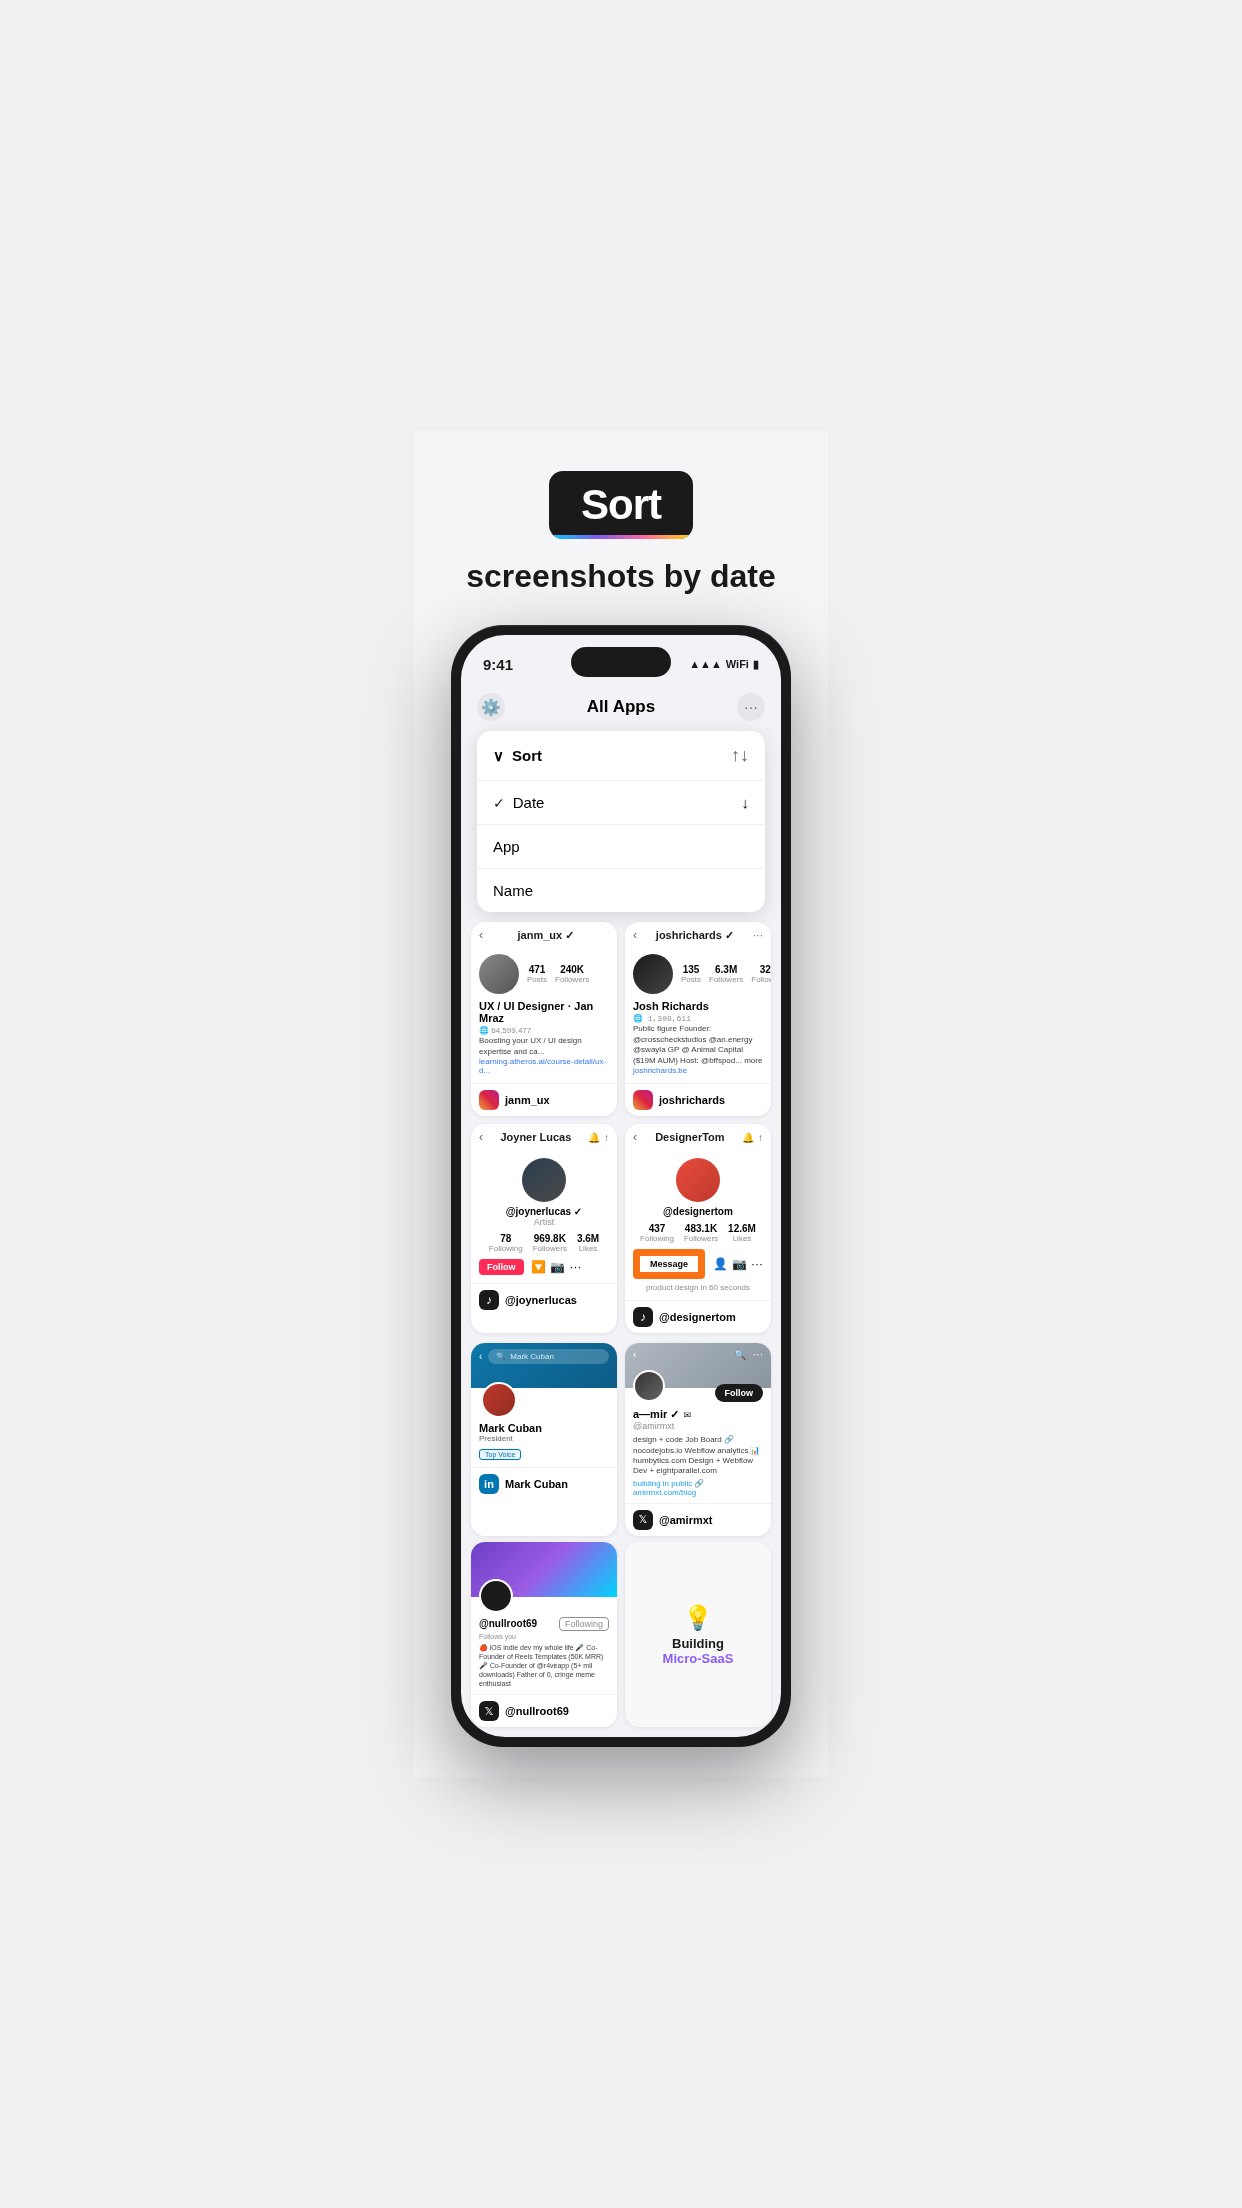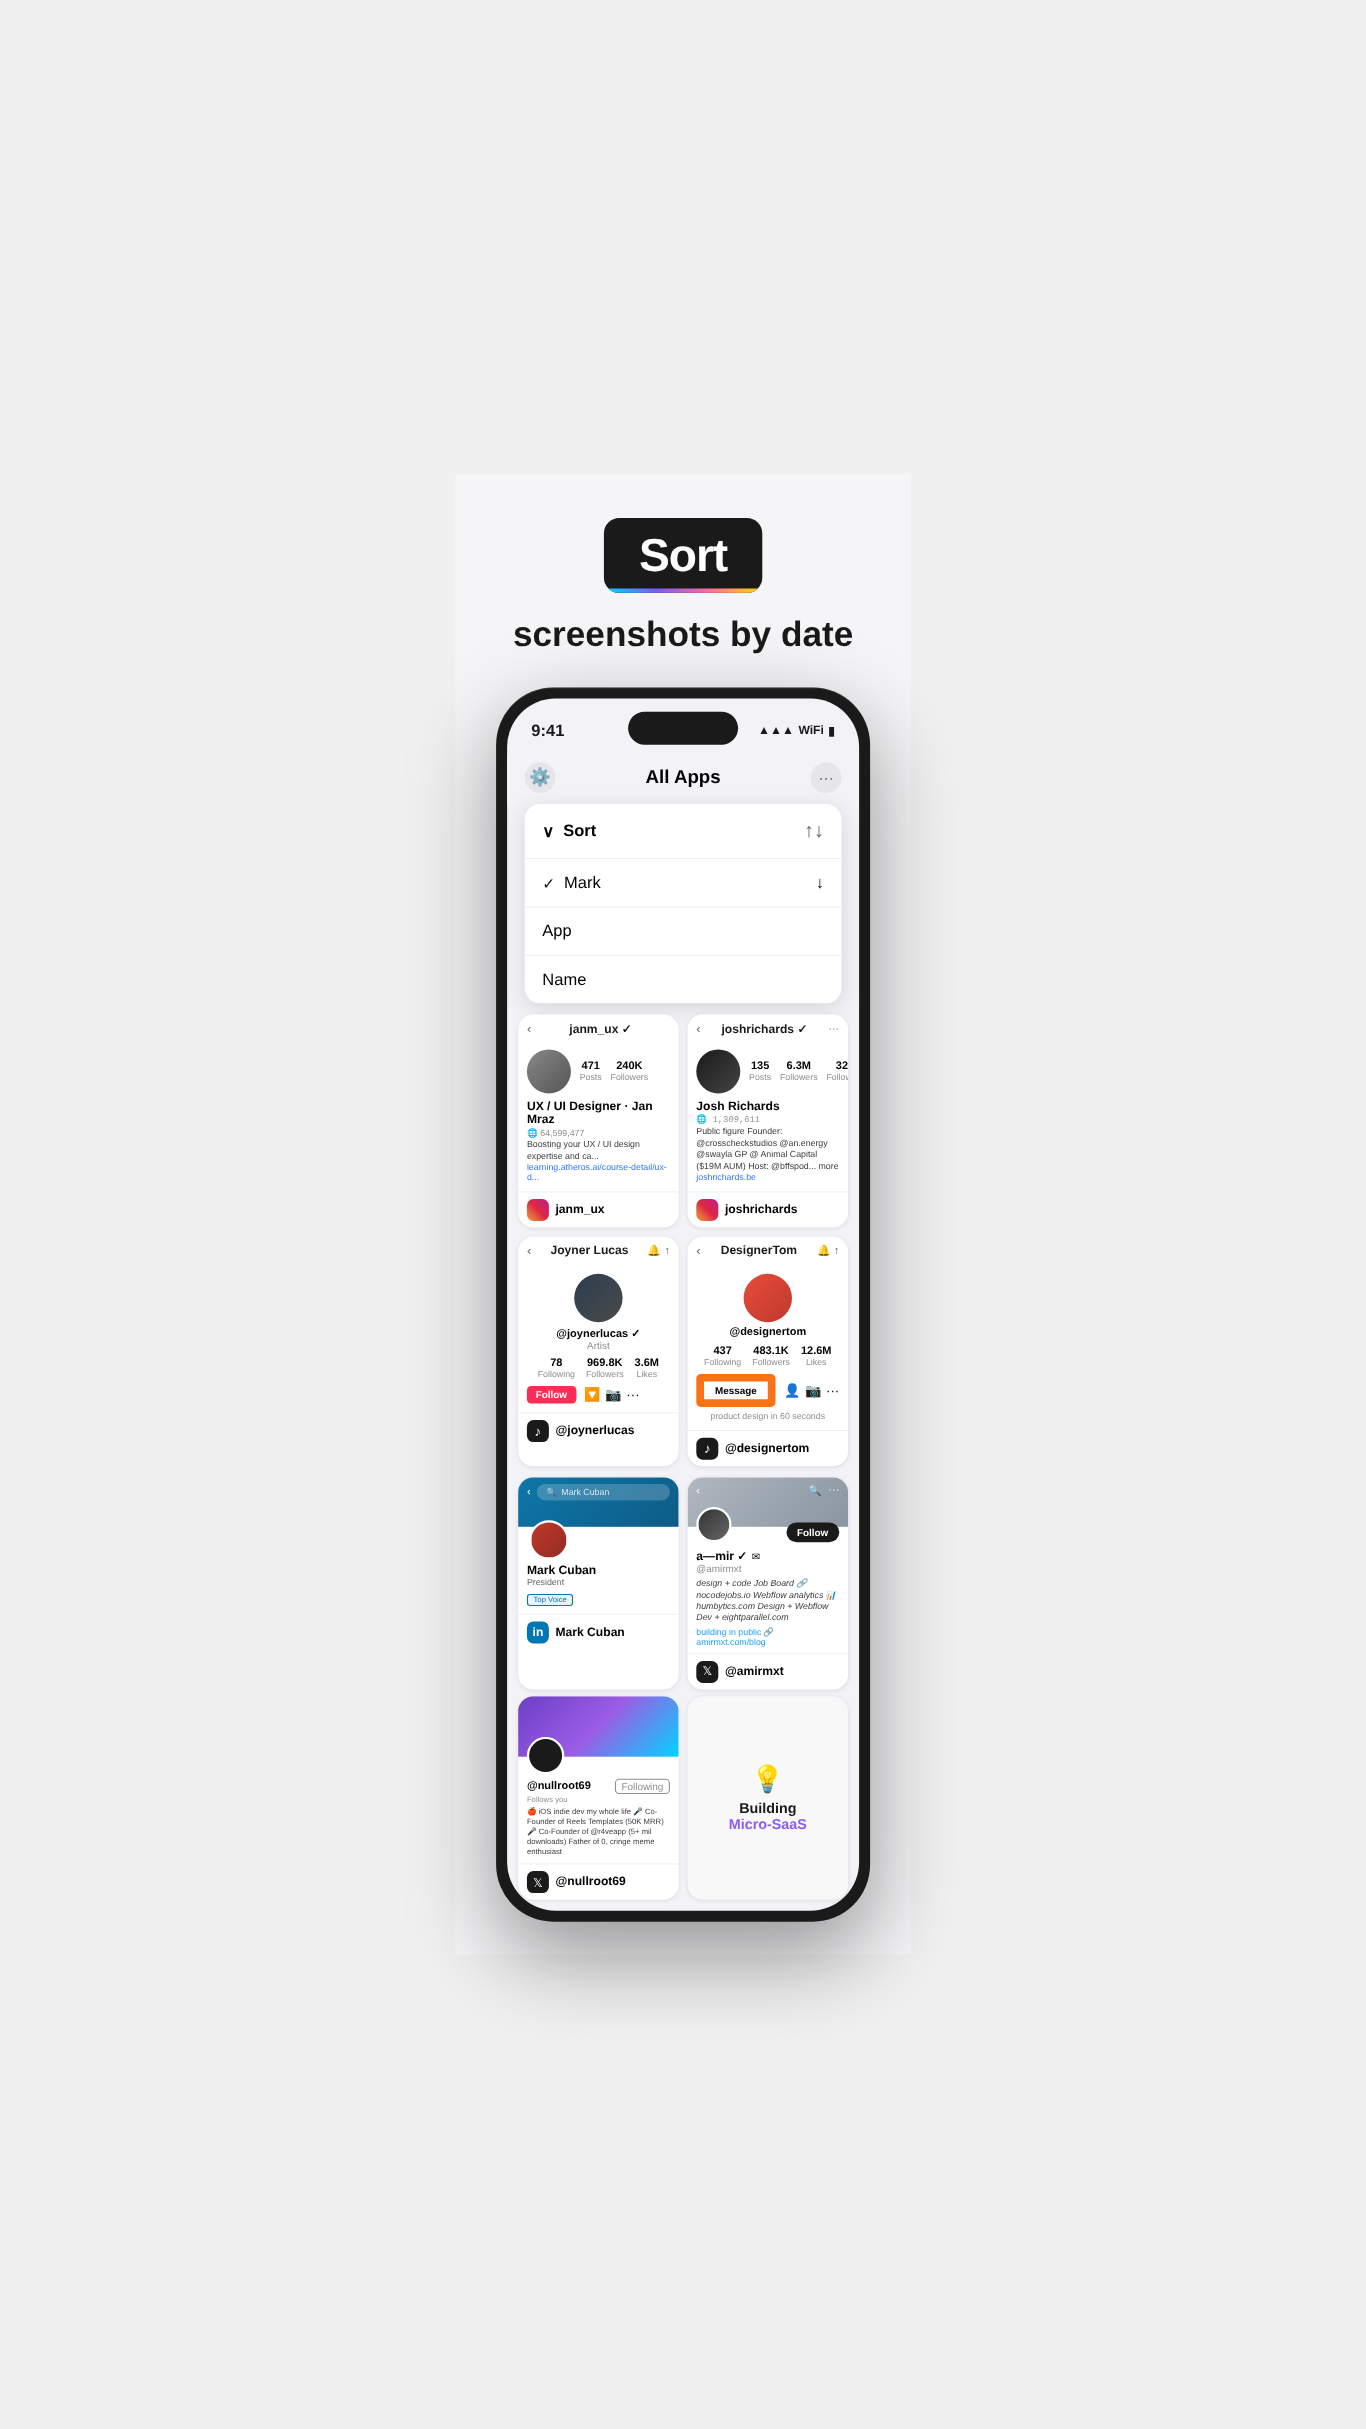--- a/index.html
+++ b/index.html
@@ -340,21 +340,21 @@
         <div class="sort-dropdown-header">
           <div class="sort-chevron-label">
             <span>∨</span>
             <span>Sort</span>
           </div>
           <span class="sort-icon-btn">↑↓</span>
         </div>
         <div class="dropdown-row">
           <div style="display:flex;align-items:center;gap:8px;">
             <span class="check-icon">✓</span>
-            <span>Mark</span>
+            <span>Date</span>
           </div>
           <span>↓</span>
         </div>
         <div class="dropdown-row">
           <span>App</span>
         </div>
         <div class="dropdown-row">
           <span>Name</span>
         </div>
       </div>
@@ -545,21 +545,21 @@
             </div>
             <div style="width:32px;height:32px;border-radius:50%;background:linear-gradient(135deg,#333,#666);border:2px solid white;position:absolute;bottom:-14px;left:8px;"></div>
             <button style="position:absolute;right:8px;bottom:-14px;background:#1a1a1a;color:white;border:none;border-radius:16px;padding:4px 10px;font-size:9px;font-weight:700;">Follow</button>
           </div>
           <div style="padding:20px 8px 6px;">
             <div style="display:flex;align-items:center;gap:4px;">
               <span style="font-size:11px;font-weight:700;">a—mir ✓</span>
               <span style="font-size:9px;">✉</span>
             </div>
             <div style="font-size:9px;color:#8e8e93;">@amirmxt</div>
-            <div style="font-size:8px;color:#3c3c43;line-height:1.3;margin-top:4px;font-style:italic;">design + code Job Board 🔗 nocodejobs.io Webflow analytics 📊 humbytics.com Design + Webflow Dev + eightparallel.com</div>
+            <div style="font-size:8px;color:#3c3c43;line-height:1.3;margin-top:4px;">design + code Job Board 🔗 nocodejobs.io Webflow analytics 📊 humbytics.com Design + Webflow Dev + eightparallel.com</div>
             <div style="font-size:8px;color:#1da1f2;margin-top:2px;">building in public 🔗 amirmxt.com/blog</div>
           </div>
           <div class="card-footer">
             <div class="app-icon-x">𝕏</div>
             <span class="card-account">@amirmxt</span>
           </div>
         </div>
 
       </div>
 

